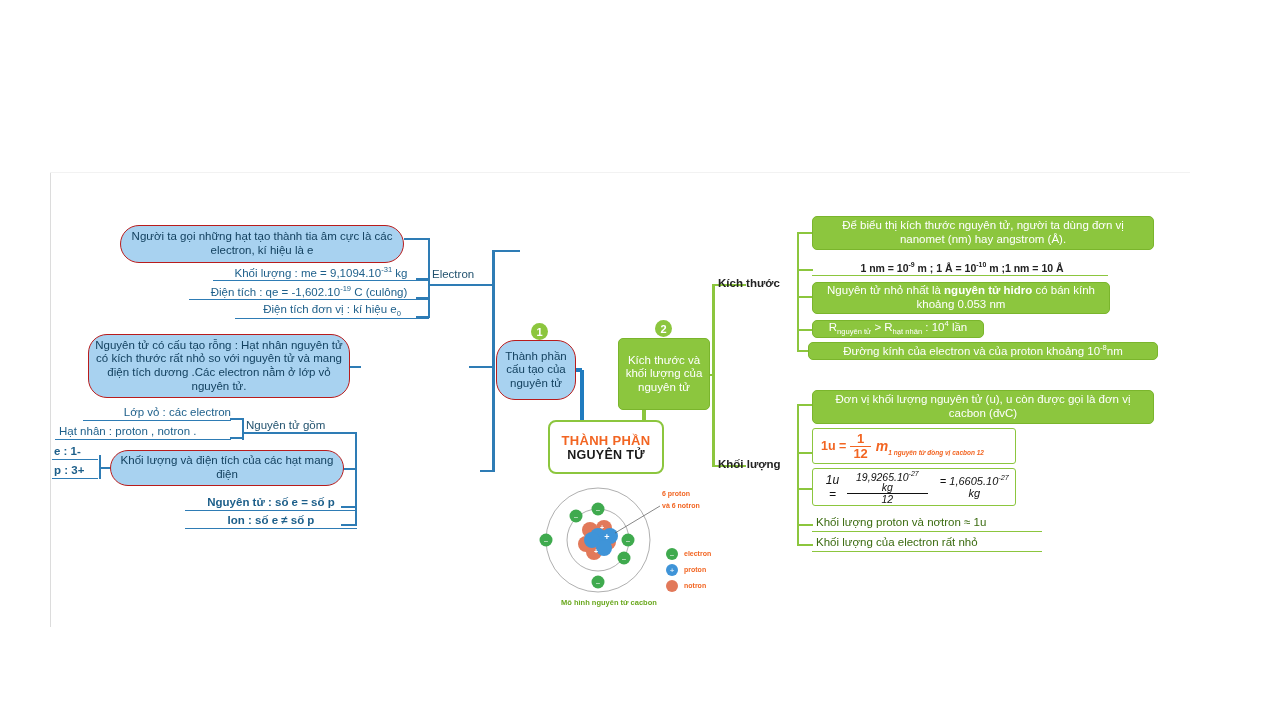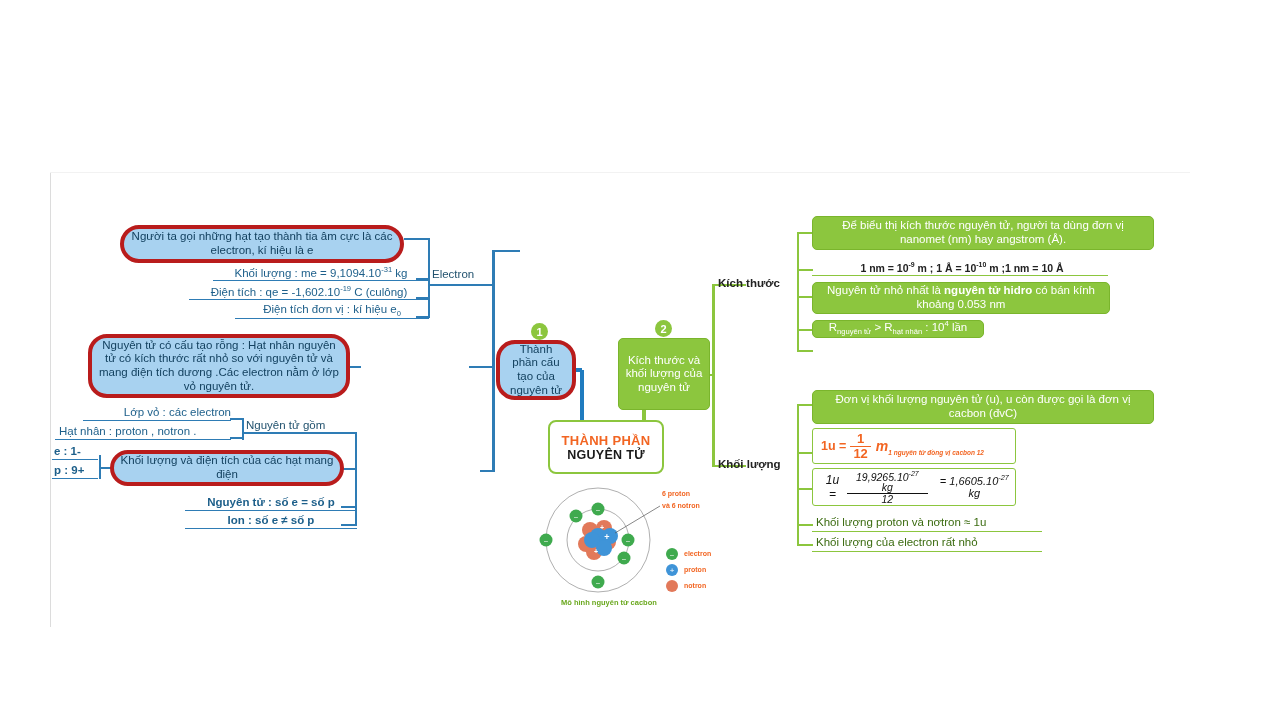--- a/index.html
+++ b/index.html
@@ -9,21 +9,21 @@
     overflow:hidden;position:relative;
   }
   #canvas{position:absolute;left:0;top:0;width:1280px;height:720px;}
   .frame-left{position:absolute;left:50px;top:172px;width:1px;height:455px;background:#dcdcdc;}
   .frame-top{position:absolute;left:50px;top:172px;width:1140px;height:1px;background:#f2f2f2;}
 
   
   .node{position:absolute;box-sizing:border-box;display:flex;align-items:center;
         justify-content:center;text-align:center;line-height:1.18;}
   .blue-box{
-    background:#a8d2f0;border:4px solid #b91c1c;border-radius:19px;
+    background:#a8d2f0;border:1px solid #b91c1c;border-radius:19px;
     color:#13415f;font-size:11.5px;padding:4px 6px;
   }
   .green-box{
     background:#8cc63e;border:1px solid #7ab52c;border-radius:5px;
     color:#ffffff;font-size:11.5px;padding:3px 6px;
   }
   .blue-line{
     color:#1d5f8a;font-size:11.5px;border-bottom:1.6px solid #2e7cb5;
     background:transparent;justify-content:center;
   }
@@ -164,21 +164,21 @@
   </div>
   <div class="node blue-line" style="left:55px;top:425px;width:176px;height:15px;justify-content:flex-start;padding-left:4px;">
     <span>Hạt nhân : proton , notron .</span>
   </div>
   <div class="node plain-label" style="left:246px;top:418px;width:110px;height:16px;justify-content:flex-start;">Nguyên tử gồm</div>
 
   <div class="node blue-line" style="left:52px;top:444px;width:46px;height:16px;justify-content:flex-start;padding-left:2px;font-weight:bold;">
     <span>e : 1-</span>
   </div>
   <div class="node blue-line" style="left:52px;top:463px;width:46px;height:16px;justify-content:flex-start;padding-left:2px;font-weight:bold;">
-    <span>p : 9+</span>
+    <span>p : 3+</span>
   </div>
 
   <div class="node blue-box" style="left:110px;top:450px;width:234px;height:36px;">Khối lượng và điện tích của các hạt mang điện</div>
 
   <div class="node blue-line" style="left:185px;top:495px;width:172px;height:16px;font-weight:bold;">
     <span>Nguyên tử : số e = số p</span>
   </div>
   <div class="node blue-line" style="left:185px;top:513px;width:172px;height:16px;font-weight:bold;">
     <span>Ion : số e ≠ số p</span>
   </div>
@@ -196,20 +196,23 @@
   </div>
 
   <div class="node green-box" style="left:812px;top:282px;width:298px;height:32px;">
     <span><span>Nguyên tử nhỏ nhất là </span><b>nguyên tử hidro</b><span> có bán kính khoảng 0.053 nm</span></span>
   </div>
 
   <div class="node green-box" style="left:812px;top:320px;width:172px;height:18px;">
     <span>R<sub>nguyên tử</sub> &gt; R<sub>hạt nhân</sub> : 10<sup>4</sup> lần</span>
   </div>
 
+  <div class="node green-box" style="left:808px;top:342px;width:350px;height:18px;">
+    <span>Đường kính của electron và của proton khoảng 10<sup>-8</sup>nm</span>
+  </div>
 
   <div class="node green-box" style="left:812px;top:390px;width:342px;height:34px;">Đơn vị khối lượng nguyên tử (u), u còn được gọi là đơn vị cacbon (đvC)</div>
 
   <div class="node formula-box" style="left:812px;top:428px;width:204px;height:36px;justify-content:flex-start;padding-left:8px;">
     <span style="display:inline-flex;align-items:center;">
       <b class="orange" style="font-size:12.5px;">1u =</b>
       <span class="frac orange" style="font-weight:bold;font-size:13px;margin-left:4px;">
         <span class="num">1</span>
         <span class="den">12</span>
       </span>

